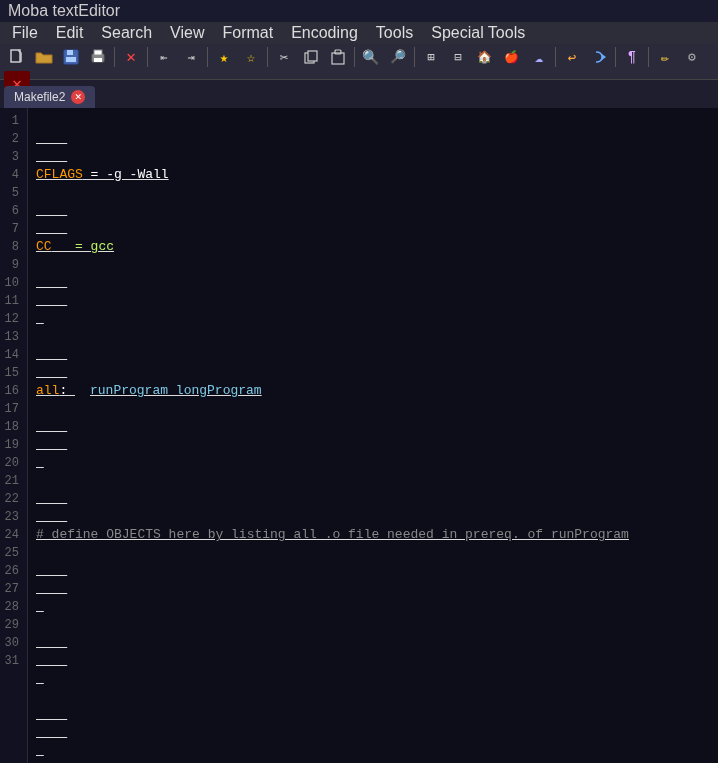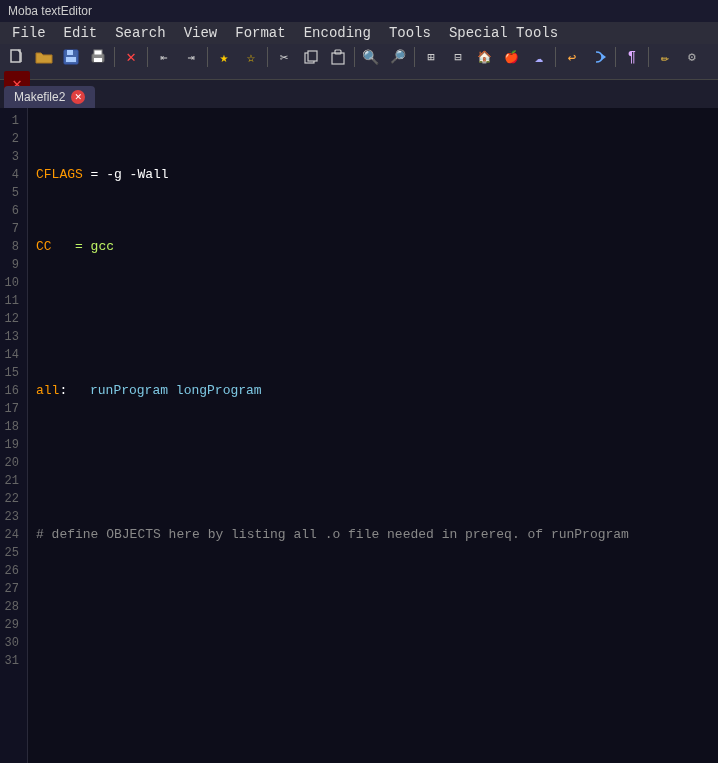--- a/index.html
+++ b/index.html
@@ -9,36 +9,36 @@
     .title-bar {
       background: #1a1a2e;
       height: 22px;
       display: flex;
       align-items: center;
       padding: 0 8px;
     }
     .title-bar-text {
       color: #ccc;
       font-family: Arial, sans-serif;
-      font-size: 12px;
+      font-size: 16px;
     }
 
     
     .menu-bar {
       background: #2d2d3a;
       height: 22px;
       display: flex;
       align-items: center;
       padding: 0 4px;
       gap: 2px;
     }
     .menu-item {
       color: #ddd;
-      font-family: Liberation Mono, monospace;
-      font-size: 14px;
+      font-family: Liberation Sans, sans-serif;
+      font-size: 16px;
       padding: 2px 8px;
       cursor: pointer;
       height: 100%;
       display: flex;
       align-items: center;
     }
 
     
     .toolbar {
       background: #2a2a3a;
@@ -119,20 +119,21 @@
     }
     .line-number {
       display: block;
       line-height: 18px;
       font-size: 12px;
     }
     .code-content {
       padding: 4px 8px;
       flex: 1;
       white-space: pre;
+      text-decoration: underline;
     }
     .code-line {
       display: block;
       line-height: 18px;
     }
     
     .var-name { color: #ff9900; }
     .comment { color: #888888; }
     .target { color: #ff9900; }
     .prereq { color: #7ec8e3; margin-left: 15px; }

